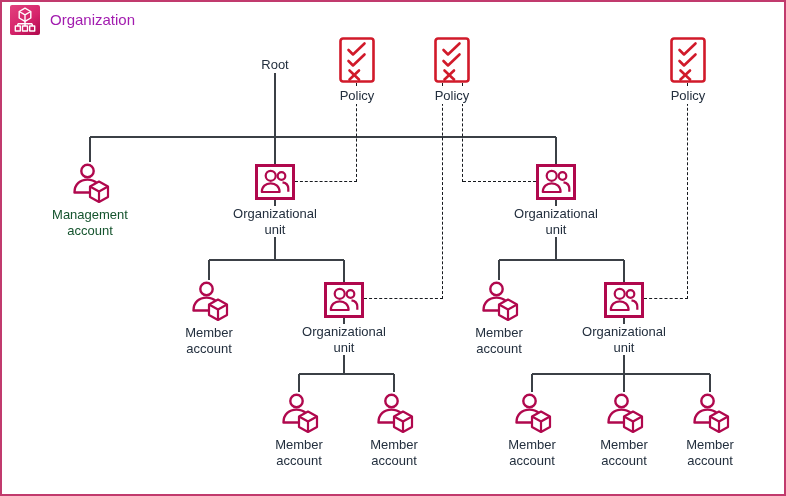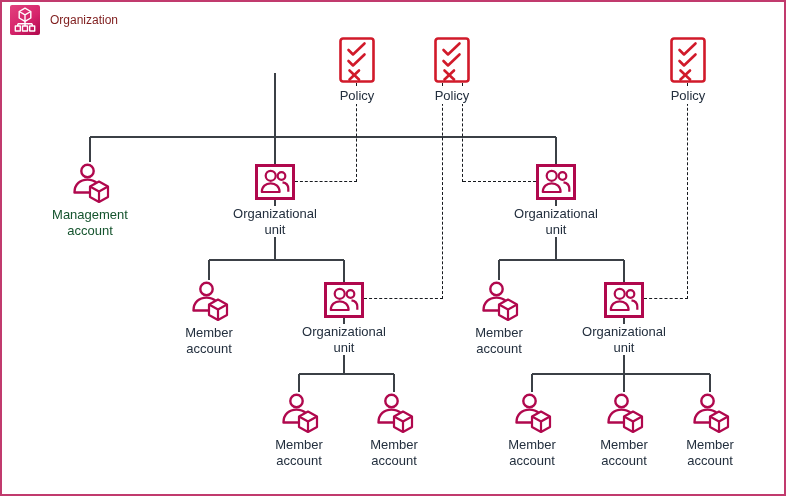--- a/index.html
+++ b/index.html
@@ -15,22 +15,22 @@
   .hdr-icon {
     position:absolute; left:8px; top:3px;
     width:30px; height:30px;
     background:linear-gradient(145deg,#e2417e 0%,#d6246b 55%,#b0084d 100%);
     border-radius:2px;
     display:flex; align-items:center; justify-content:center;
     z-index:5;
   }
   .hdr-title {
     position:absolute; left:48px; top:9px;
-    font-size:12px; line-height:18px;
-    color:#7f1d1d;
+    font-size:15px; line-height:18px;
+    color:#a21caf;
     z-index:5;
     white-space:nowrap;
   }
   .canvas { position:absolute; left:0; top:0; width:786px; height:496px; }
 
   .edge { position:absolute; z-index:1; }
   .edge-h-solid { height:1.5px; background:#3b4046; }
   .edge-v-solid { width:1.5px; background:#3b4046; }
   .edge-h-dashed { height:0; border-top:1.5px dashed #16191e; z-index:2; }
   .edge-v-dashed { width:0; border-left:1.5px dashed #16191e; z-index:2; }
@@ -85,20 +85,21 @@
       <div class="edge edge-v-solid" style="left: 621px; top: 372px; height: 18px;"></div>
       <div class="edge edge-v-solid" style="left: 707px; top: 372px; height: 18px;"></div>
       <div class="edge edge-v-dashed" style="left: 354px; top: 81px; height: 99px;"></div>
       <div class="edge edge-h-dashed" style="left: 293px; top: 179px; width: 62px;"></div>
       <div class="edge edge-v-dashed" style="left: 440px; top: 81px; height: 216px;"></div>
       <div class="edge edge-h-dashed" style="left: 362px; top: 296px; width: 79px;"></div>
       <div class="edge edge-v-dashed" style="left: 460px; top: 81px; height: 99px;"></div>
       <div class="edge edge-h-dashed" style="left: 461px; top: 179px; width: 73px;"></div>
       <div class="edge edge-v-dashed" style="left: 685px; top: 81px; height: 216px;"></div>
       <div class="edge edge-h-dashed" style="left: 642px; top: 296px; width: 44px;"></div>
+      <div class="node-label" style="left: 218px; top: 55px; color: rgb(35, 47, 62);">Root</div>
       <div class="node-icon" style="left: 337px; top: 35px; width: 36px; height: 46px;">
         <svg width="36" height="46" viewBox="0 0 36 46" fill="none">
     <rect x="1.5" y="1.5" width="33" height="43" rx="2.5" fill="#fff" stroke="#d11a2a" stroke-width="2.6"></rect>
     <g stroke="#d11a2a" stroke-width="2.6" fill="none" stroke-linecap="round" stroke-linejoin="round">
       <path d="M9.5 13 L14 17.5 L25.5 6.5"></path>
       <path d="M9.5 24 L14 28.5 L25.5 17.5"></path>
       <path d="M10.5 33.5 L20 42.5"></path>
       <path d="M20 33.5 L10.5 42.5"></path>
     </g>
   </svg>

